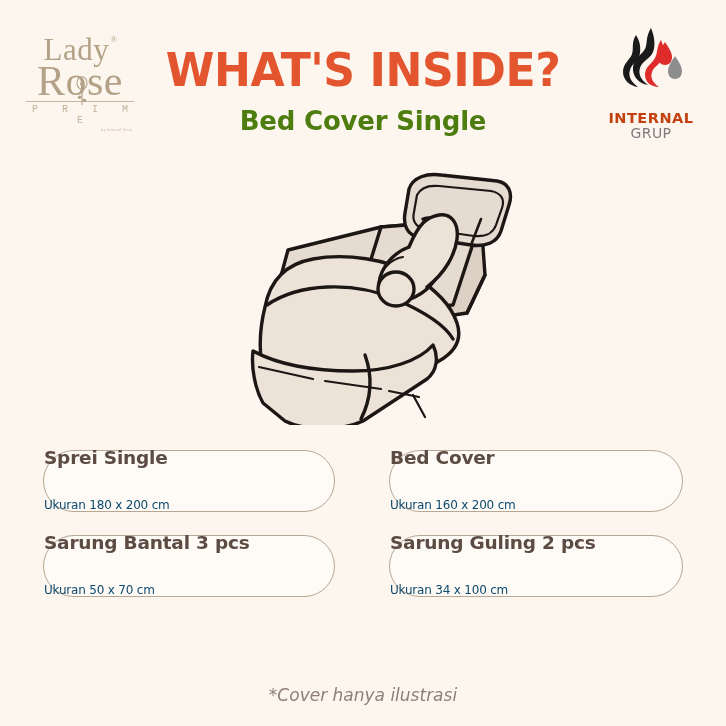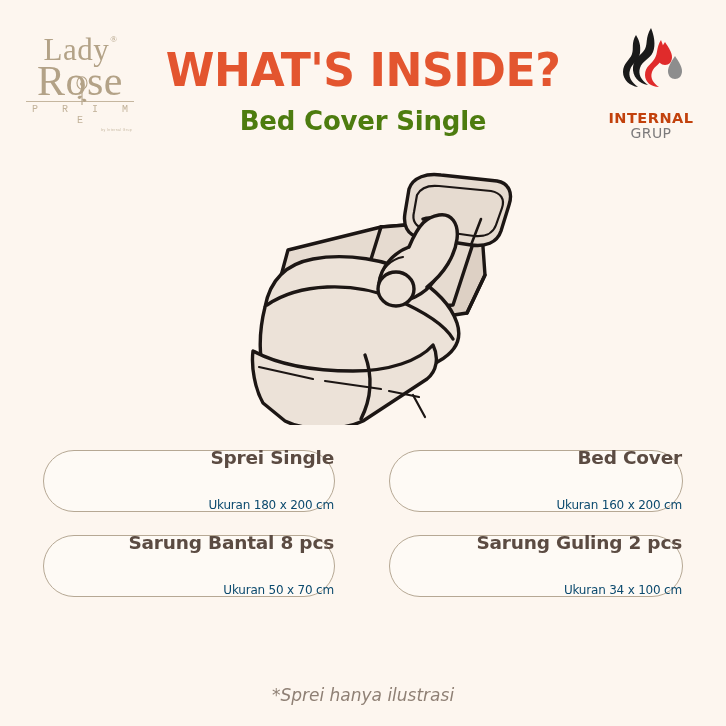--- a/index.html
+++ b/index.html
@@ -145,21 +145,21 @@
   }
 
   
   .pill {
     position: absolute;
     border: 1.3px solid #b6a894;
     border-radius: 34px;
     background: #fefaf5;
     display: flex;
     flex-direction: column;
-    align-items: flex-end;
+    align-items: flex-start;
     justify-content: center;
     box-sizing: border-box;
     gap: 24px;
   }
   .pill-title {
     font-size: 18.5px;
     font-weight: bold;
     color: #5b4b42;
     line-height: 23px;
     font-family: "DejaVu Sans", sans-serif;
@@ -309,25 +309,25 @@
     <div class="pill-title">Sprei Single</div>
     <div class="pill-sub">Ukuran 180 x 200 cm</div>
   </div>
 
   <div class="pill pill-b">
     <div class="pill-title">Bed Cover</div>
     <div class="pill-sub">Ukuran 160 x 200 cm</div>
   </div>
 
   <div class="pill pill-c">
-    <div class="pill-title">Sarung Bantal 8 pcs</div>
+    <div class="pill-title">Sarung Bantal 3 pcs</div>
     <div class="pill-sub">Ukuran 50 x 70 cm</div>
   </div>
 
   <div class="pill pill-d">
     <div class="pill-title">Sarung Guling 2 pcs</div>
     <div class="pill-sub">Ukuran 34 x 100 cm</div>
   </div>
 
 
-  <div class="footnote">*Sprei hanya ilustrasi</div>
+  <div class="footnote">*Cover hanya ilustrasi</div>
 
 </div>
 
 </body></html>

